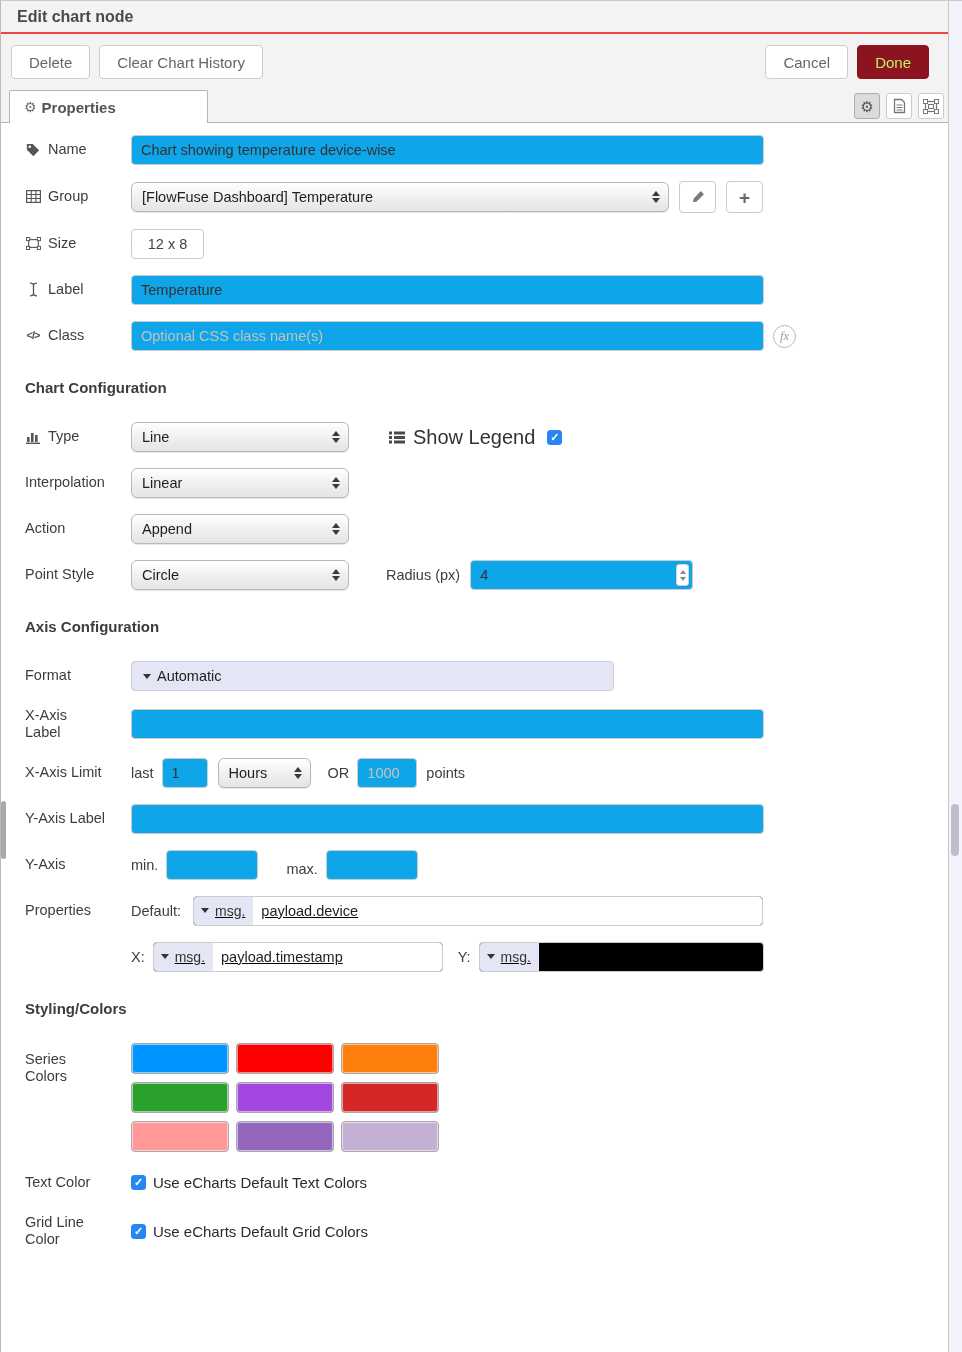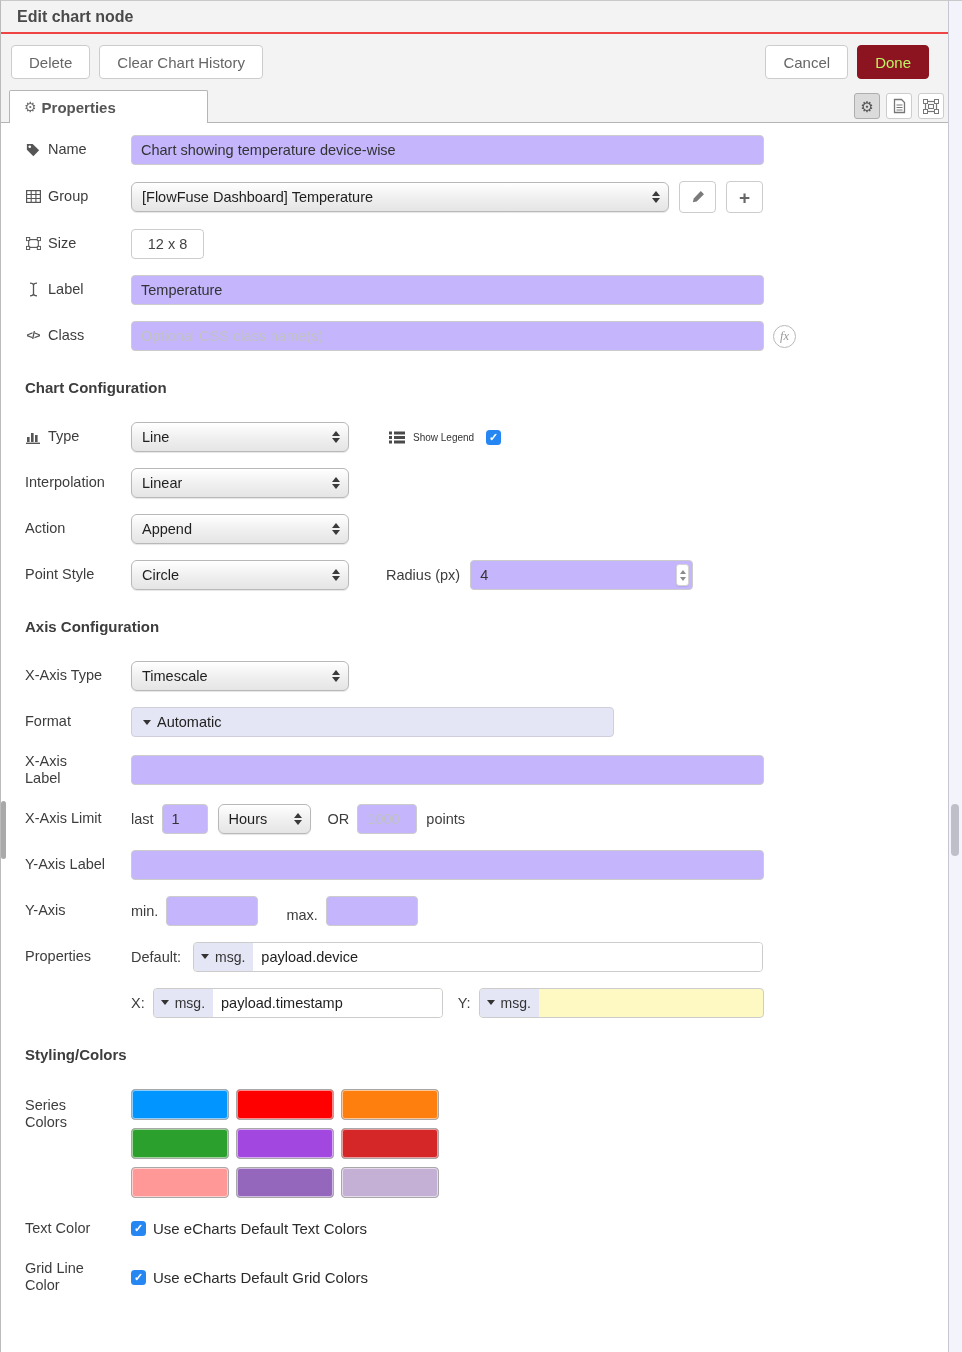--- a/index.html
+++ b/index.html
@@ -41,21 +41,21 @@
   .content { background:#fff; padding:12px 0 0 24px; }
   .row { display:flex; align-items:center; margin-bottom:16px; min-height:30px; }
   .row-label { width:106px; flex-shrink:0; font-size:14.5px; color:#3d3d3d;
                display:flex; align-items:center; gap:7px; line-height:1.2; }
   .narrow-label { display:inline-block; max-width:70px; }
   .icon { display:inline-flex; width:16px; justify-content:center; color:#555; flex-shrink:0; }
   .glyph-class { font-size:11px; font-weight:bold; color:#555; letter-spacing:-1px; }
   .section-heading { font-weight:bold; font-size:15px; color:#3d3d3d; margin:28px 0 26px; }
 
   .inp { height:30px; border:1px solid #ccc; border-radius:4px; padding:0 9px;
-         font-size:14.5px; color:#333; font-family:inherit; background:#c4b5fd; outline:none; }
+         font-size:14.5px; color:#333; font-family:inherit; background:#0ea5e9; outline:none; }
   .inp::placeholder { color:#c2c2c2; }
   .w-full { width:633px; }
   .w-min { width:92px; }
 
   
   .sel { height:30px; border:1px solid #b8b8b8; border-radius:6px; position:relative;
          background:linear-gradient(#ffffff,#efefef 55%,#e5e5e5);
          box-shadow:0 1px 1px rgba(0,0,0,.10), inset 0 1px 0 #fff;
          display:flex; align-items:center; padding:0 24px 0 10px; cursor:pointer; }
   .sel-val { font-size:14.5px; color:#1f1f1f; white-space:nowrap; overflow:hidden; }
@@ -75,36 +75,36 @@
   .fx { width:23px; height:23px; border:1.5px solid #b9b9b9; border-radius:50%; margin-left:9px;
         display:flex; align-items:center; justify-content:center; flex-shrink:0; cursor:pointer; }
   .fx i { font-style:italic; font-family:"Liberation Serif", serif; font-size:12.5px; color:#9a9a9a; }
 
   
   .chk { width:15px; height:15px; border-radius:3.5px; background:var(--chk-bg,#2787F2);
          display:inline-flex; align-items:center; justify-content:center; flex-shrink:0; cursor:pointer; }
   .chk.checked::after { content:"✓"; color:#fff; font-size:11px; font-weight:bold; line-height:1; }
 
   .legend-group { display:flex; align-items:center; margin-left:40px; gap:8px; }
-  .legend-label { font-size:10px; color:#333;text-align:right; }
+  .legend-label { font-size:20px; color:#333;text-align:right; }
   .legend-group .chk { margin-left:4px; }
 
   .radius-label { margin-left:37px; margin-right:10px; font-size:14.5px; color:#3d3d3d; }
   .stepper { position:relative; width:223px; }
   .stepper input { width:100%; padding-right:22px; }
   .spin { position:absolute; right:4px; top:50%; transform:translateY(-50%); width:13px; height:22px;
           border:1px solid #d4d4d4; border-radius:3px; background:#fff;
           box-shadow:0 1px 1px rgba(0,0,0,.08);
           display:flex; flex-direction:column; align-items:center; justify-content:center; gap:3px; }
   .s-up { width:0;height:0;border-left:3px solid transparent;border-right:3px solid transparent;border-bottom:4px solid #8a8a8a; }
   .s-dn { width:0;height:0;border-left:3px solid transparent;border-right:3px solid transparent;border-top:4px solid #8a8a8a; }
 
   
-  .typed { height:30px; border:1px solid #ccc; border-radius:4px; background:#fef9c3;
-           display:flex; align-items:stretch; overflow:hidden; }
+  .typed { height:30px; border:1px solid #ccc; border-radius:4px; background:#000000;
+           display:flex; align-items:stretch; overflow:hidden;text-decoration:underline; }
   .tiprefix { background:var(--typed-bg,#E4E6F6); display:flex; align-items:center;
               padding:0 8px 0 7px; font-size:14px; color:#333; cursor:pointer; flex-shrink:0; }
   .caret { width:0; height:0; border-left:4px solid transparent; border-right:4px solid transparent;
            border-top:5px solid #333; margin-right:6px; }
   .tival { border:none; flex:1; min-width:0; padding:0 8px; font-size:14.5px; color:#222;
            font-family:inherit; outline:none; }
 
   .format-btn { width:483px; height:30px; background:var(--typed-bg,#E4E6F6); border:1px solid #cfcfdc;
                 border-radius:4px; display:flex; align-items:center; padding:0 11px;
                 font-size:14.5px; color:#222; cursor:pointer; }
@@ -349,32 +349,20 @@
         <input class="inp" value="4" style="">
         <span class="spin">
               <i class="s-up"></i>
               <i class="s-dn"></i>
             </span>
       </div>
     </div>
 
     <div class="section-heading">Axis Configuration</div>
 
-    <div class="row">
-      <div class="row-label">
-            <span>X-Axis Type</span>
-          </div>
-      <div class="sel w-sel">
-        <span class="sel-val">Timescale</span>
-        <span class="sel-arrows">
-              <i class="a-up"></i>
-              <i class="a-dn"></i>
-            </span>
-      </div>
-    </div>
 
     <div class="row">
       <div class="row-label">
             <span>Format</span>
           </div>
       <div class="format-btn">
         <i class="caret"></i>
         <span>Automatic</span>
       </div>
     </div>

